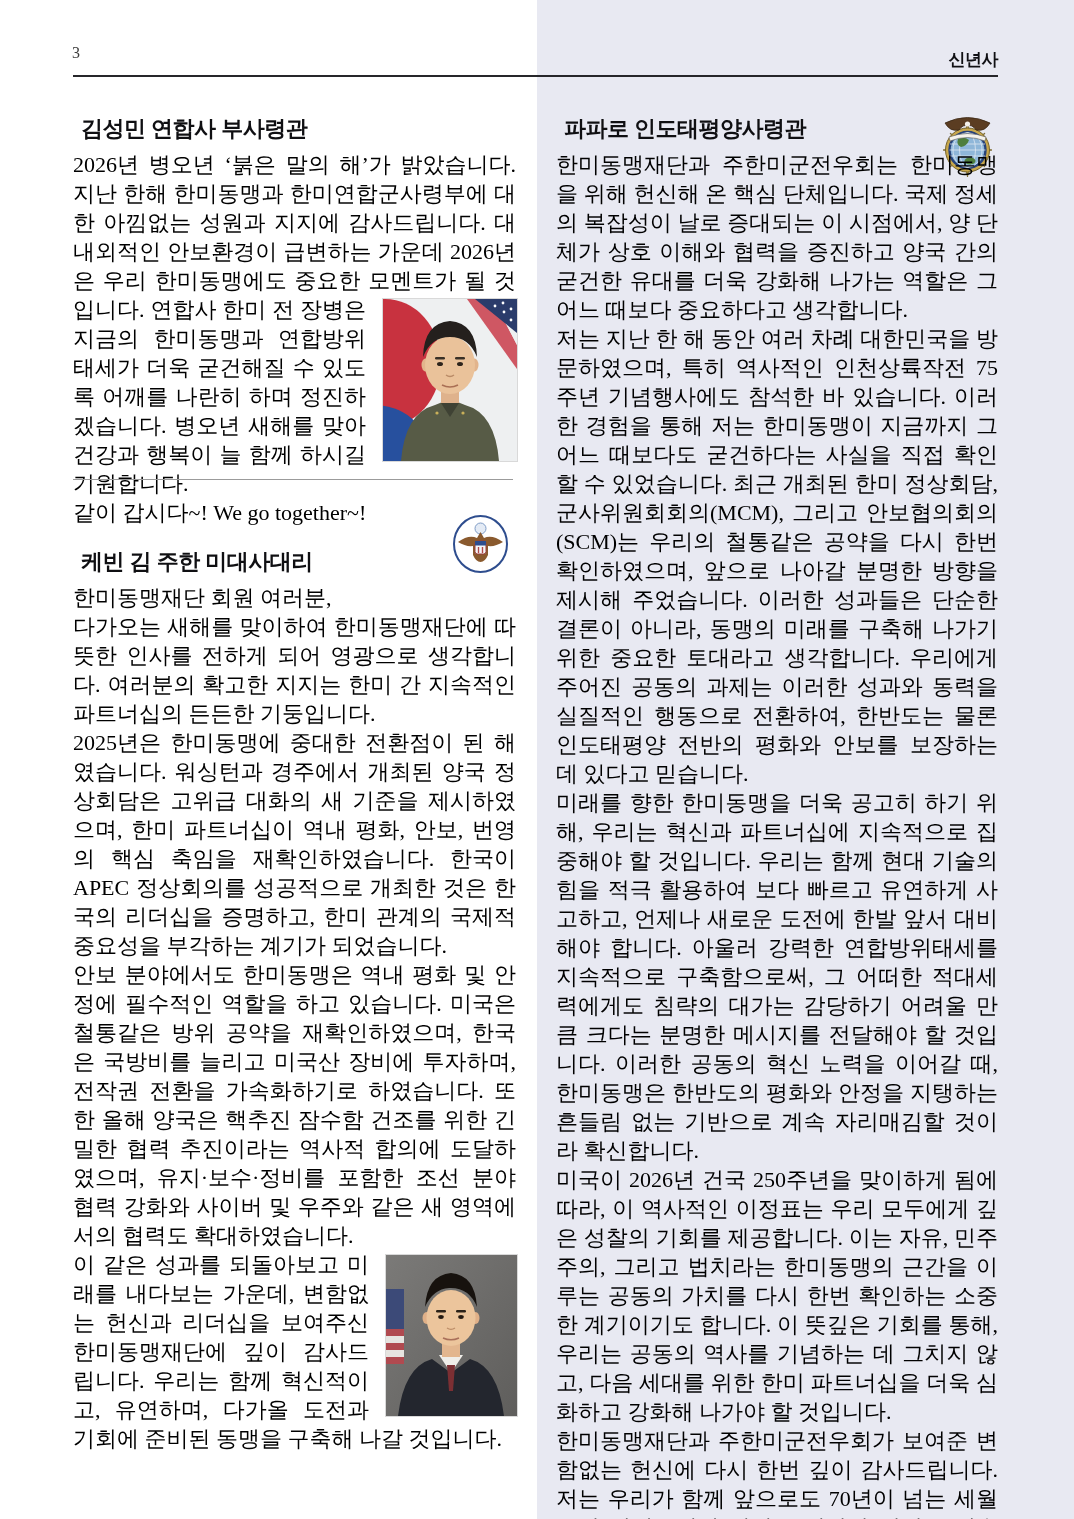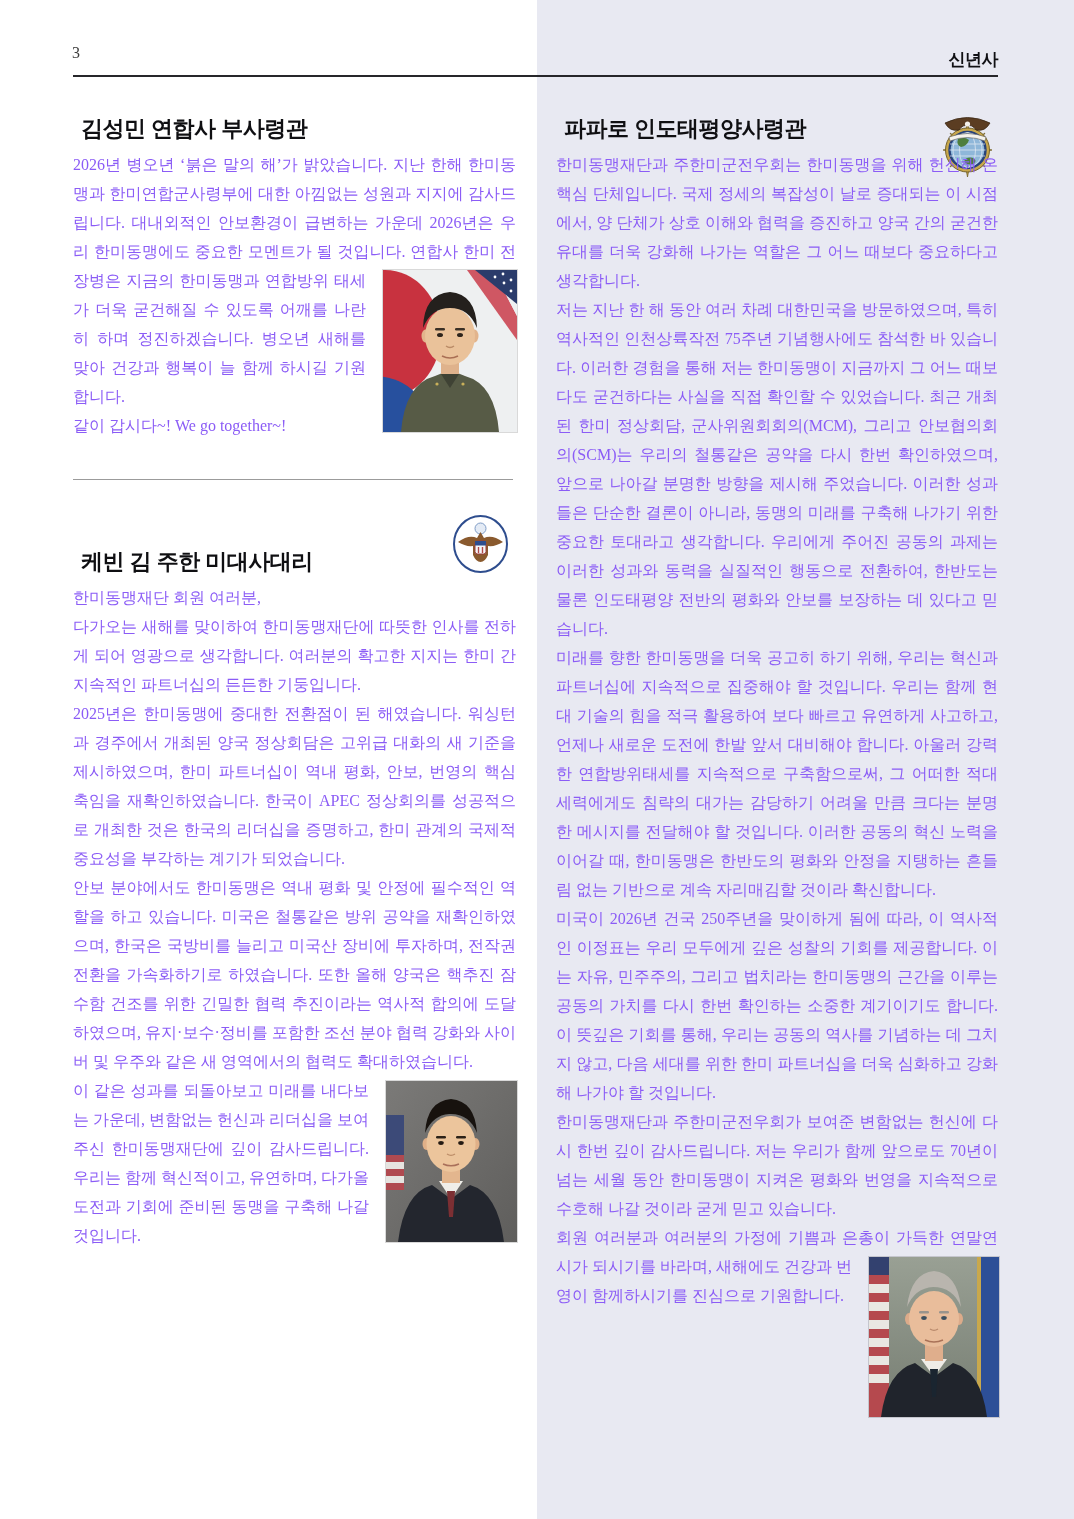--- a/index.html
+++ b/index.html
@@ -10,21 +10,21 @@
         font-family:"Liberation Serif",serif;}
   .header-label{position:absolute;right:76px;top:48px;font-size:17px;font-weight:800;color:#101014;
         font-family:"Liberation Sans","DejaVu Sans",sans-serif;letter-spacing:-0.5px;}
   .header-rule{position:absolute;left:73px;top:75px;width:925px;height:2.4px;background:#26262a;}
   .article{position:absolute;width:443px;}
   #article-kim{left:73px;top:108px;}
   #article-kevin{left:73px;top:541px;}
   #article-paparo{left:556px;top:108px;width:442px;}
   h2.article-heading{margin:8px;font-family:"Liberation Sans","DejaVu Sans",sans-serif;
         font-size:22px;line-height:26px;font-weight:800;color:#0f0f12;letter-spacing:-0.5px;}
-  p.body{margin:0;font-size:16px;line-height:29px;text-align:justify;color:#8b5cf6;}
+  p.body{margin:0;font-size:22px;line-height:29px;text-align:justify;color:#000000;}
   .mt-kim{margin-top:36px;}
   .mt-kevin{margin-top:38px;}
   .mt-paparo{margin-top:42px;}
   .divider{position:absolute;left:73px;top:479px;width:440px;height:0;border:none;
         border-top:1px solid #9b9b9b;margin:0;}
   .photo-float{float:right;margin:3px 0 6px 16px;line-height:0;}
   .photo-float svg{display:block;border:1px solid rgba(0,0,0,0.15);}
   .ph-kim{width:134px;height:162px;}
   .ph-kevin{width:131px;height:161px;margin-top:4px;}
   .ph-paparo{width:130px;height:160px;margin-top:4px;}

